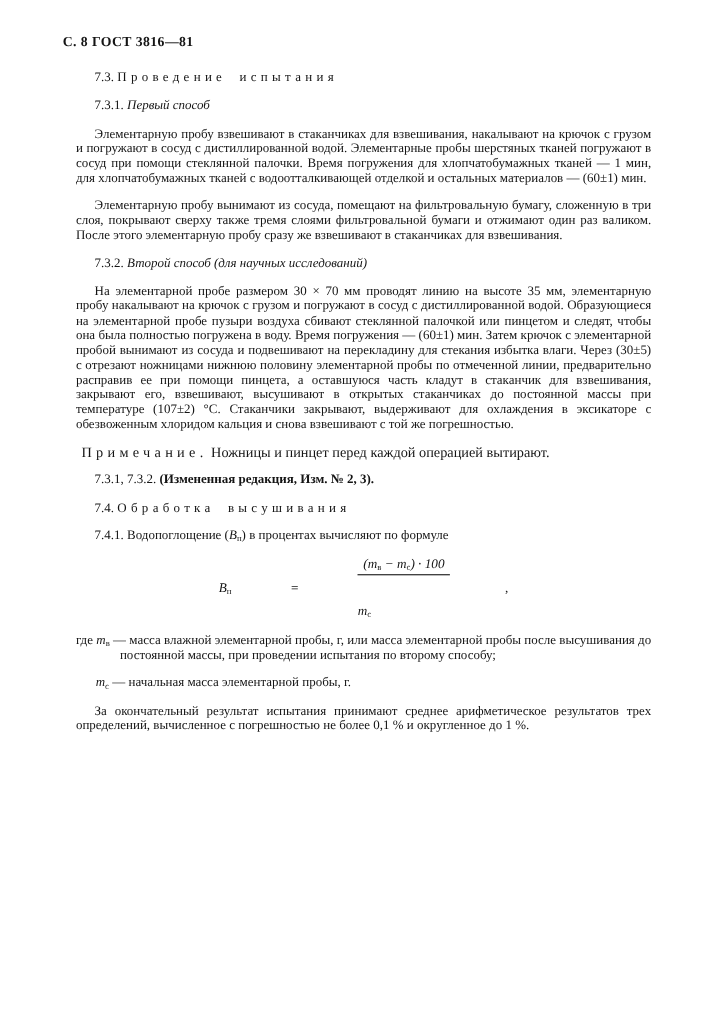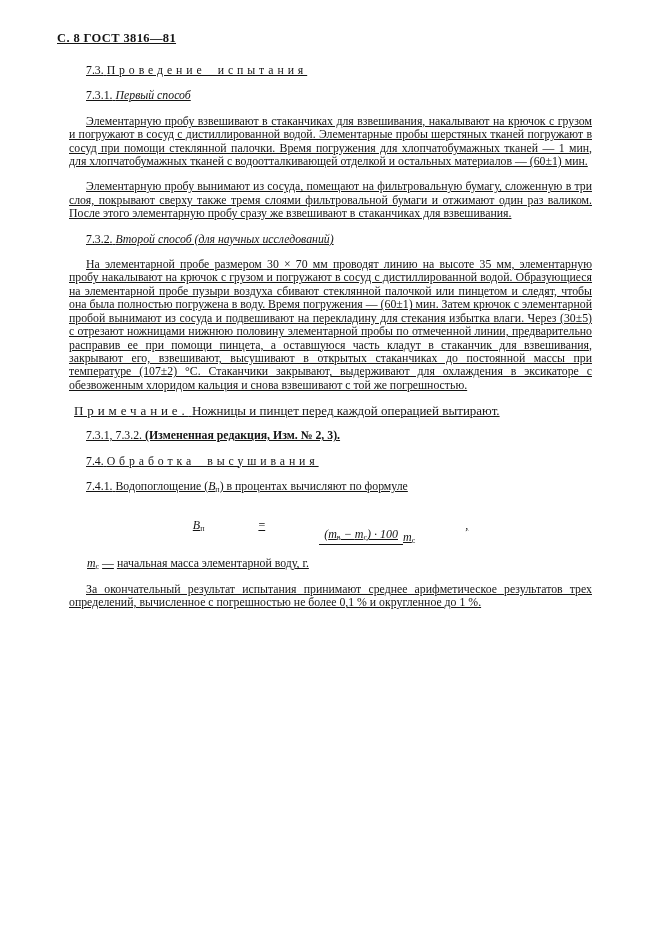--- a/index.html
+++ b/index.html
@@ -7,21 +7,20 @@
     width: 661px; height: 936px;
     background: #ffffff;
     color: #141414;
     font-family: "Liberation Serif", "DejaVu Serif", serif;
     overflow: hidden;
   }
   .page {
     box-sizing: border-box;
     width: 661px; height: 712px;
     padding: 31px 57px 0 57px;
-    text-decoration: underline;
   }
   .page-header {
     font-size: 12.5px;
     font-weight: bold;
     letter-spacing: 0.03em;
     margin-bottom: 18px;
   }
   .line, .para {
     font-size: 11.8px;
     line-height: 13.4px;
@@ -53,22 +52,22 @@
     justify-content: center;
     align-items: center;
     margin: 7px 0 8px 0;
     font-size: 12px;
     font-style: italic;
     gap: 48px;
   }
   .eq { margin: 0 6px; font-style: normal; }
   .frac {
     display: inline-flex;
-    flex-direction: row;
-    align-items: flex-end;
+    flex-direction: column;
+    align-items: flex-start;
     text-align: center;
     vertical-align: middle;
   }
   .frac .num {
     display: block;
     padding: 0 5px 2px 5px;
     border-bottom: 1px solid #141414;
   }
   .frac .den { display: block; padding-top: 1px; margin-top: 24px; }
   .comma { font-style: normal; margin-left: 2px; }
@@ -130,20 +129,24 @@
   <div class="formula-row">
     <span><span>В</span><sub>п</sub></span>
     <span class="eq">=</span>
     <span class="frac">
       <span class="num"><span>(</span><span>m</span><sub>в</sub><span> − </span><span>m</span><sub>с</sub><span>) · 100</span></span>
       <span class="den"><span>m</span><sub>с</sub></span>
     </span>
     <span class="comma">,</span>
   </div>
 
+  <div class="line where-first">
+    <span>где</span>
+    <span class="it"><span>m</span><sub>в</sub></span><span class="dash">—</span><span>масса влажной элементарной пробы, г, или масса элементарной пробы после высушивания до постоянной массы, при проведении испытания по второму способу;</span>
+  </div>
 
   <div class="line where-second">
-    <span class="it"><span>m</span><sub>с</sub></span><span class="dash">—</span><span>начальная масса элементарной воду, г.</span>
+    <span class="it"><span>m</span><sub>с</sub></span><span class="dash">—</span><span>начальная масса элементарной пробы, г.</span>
   </div>
 
   <p class="para indent">За окончательный результат испытания принимают среднее арифметическое результатов трех определений, вычисленное с погрешностью не более 0,1 % и округленное до 1 %.</p>
 
 </div>
 
 </body></html>

